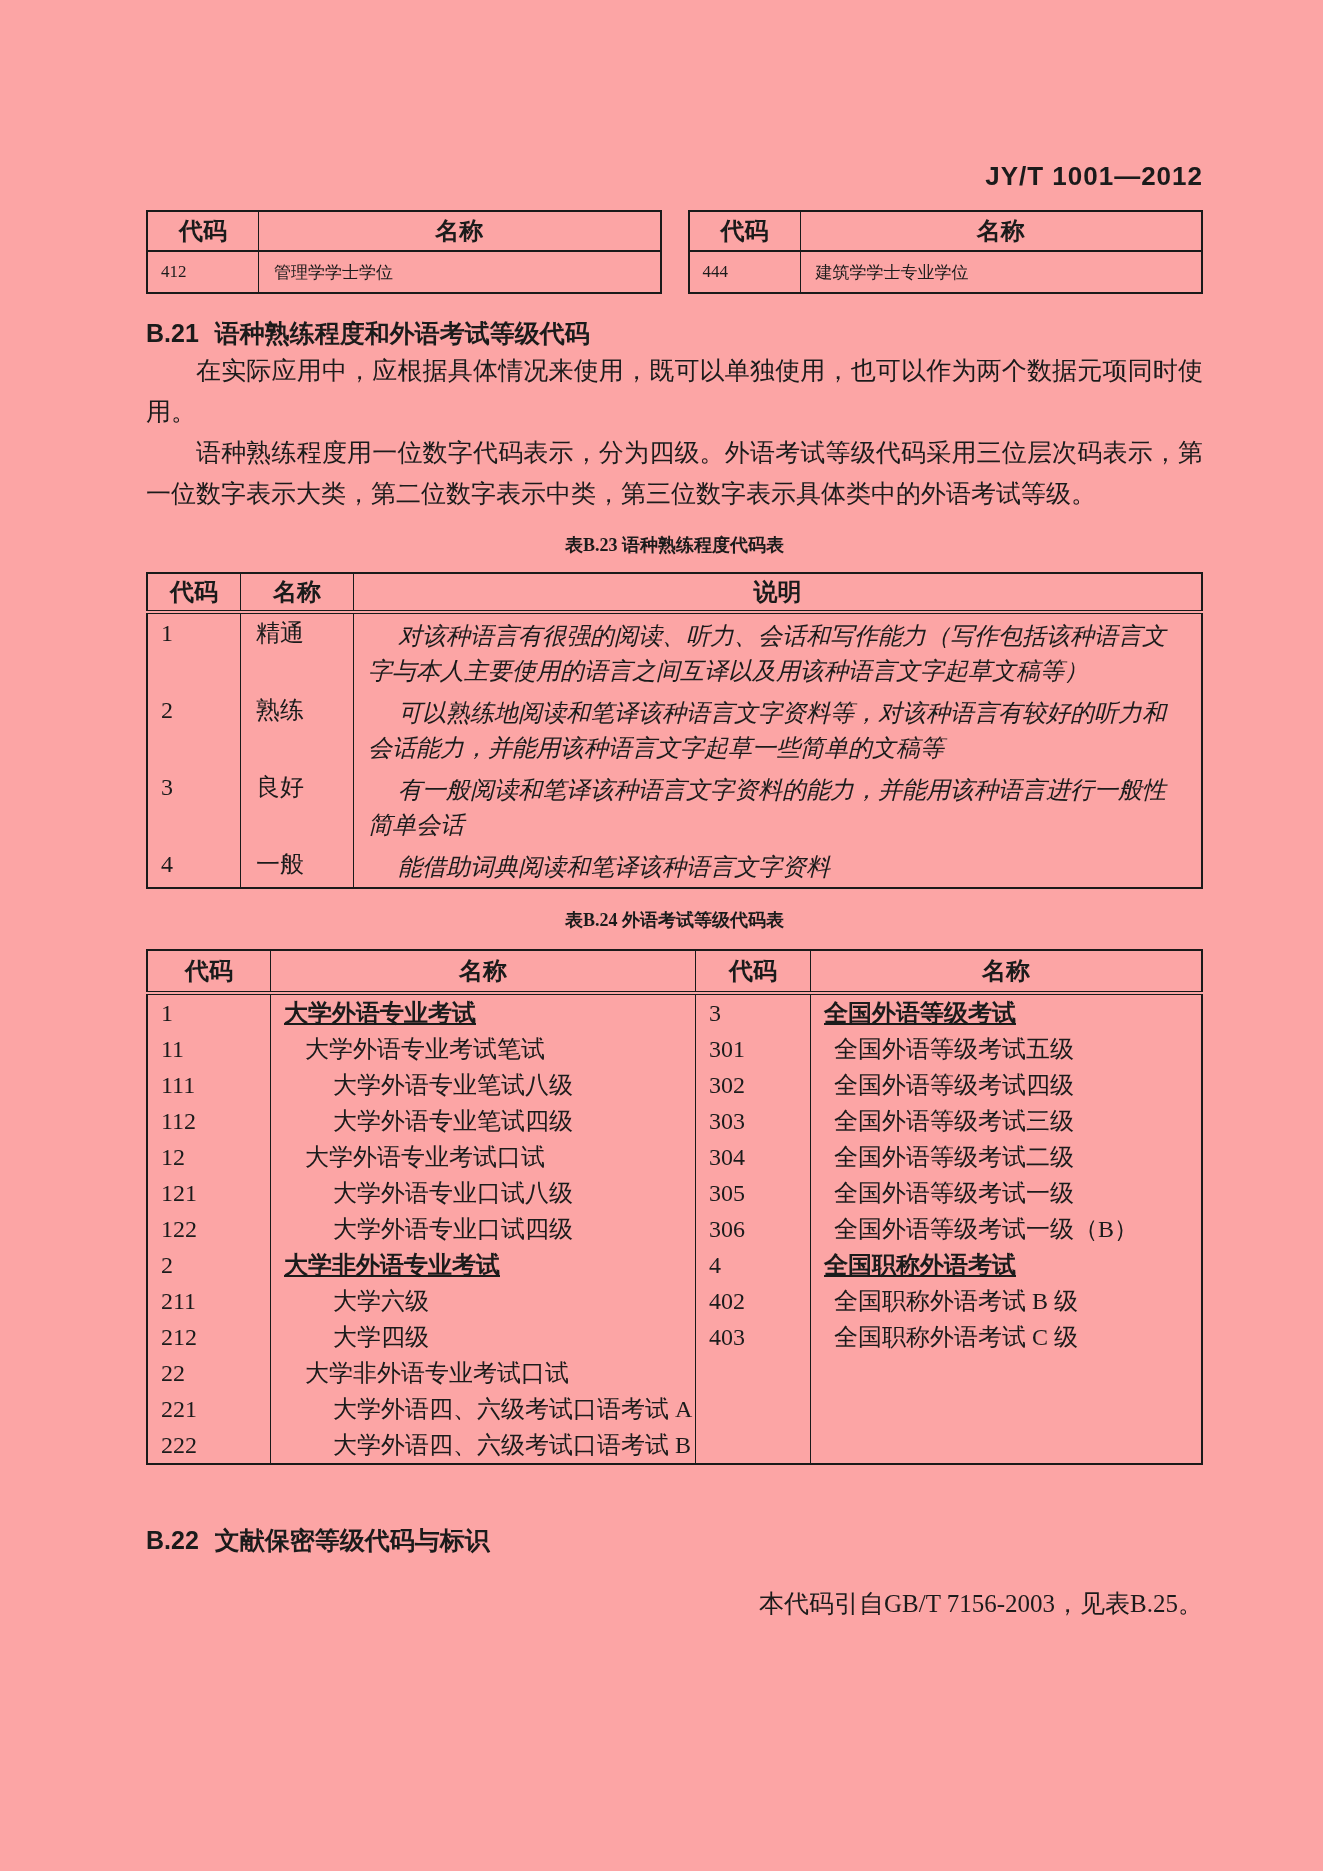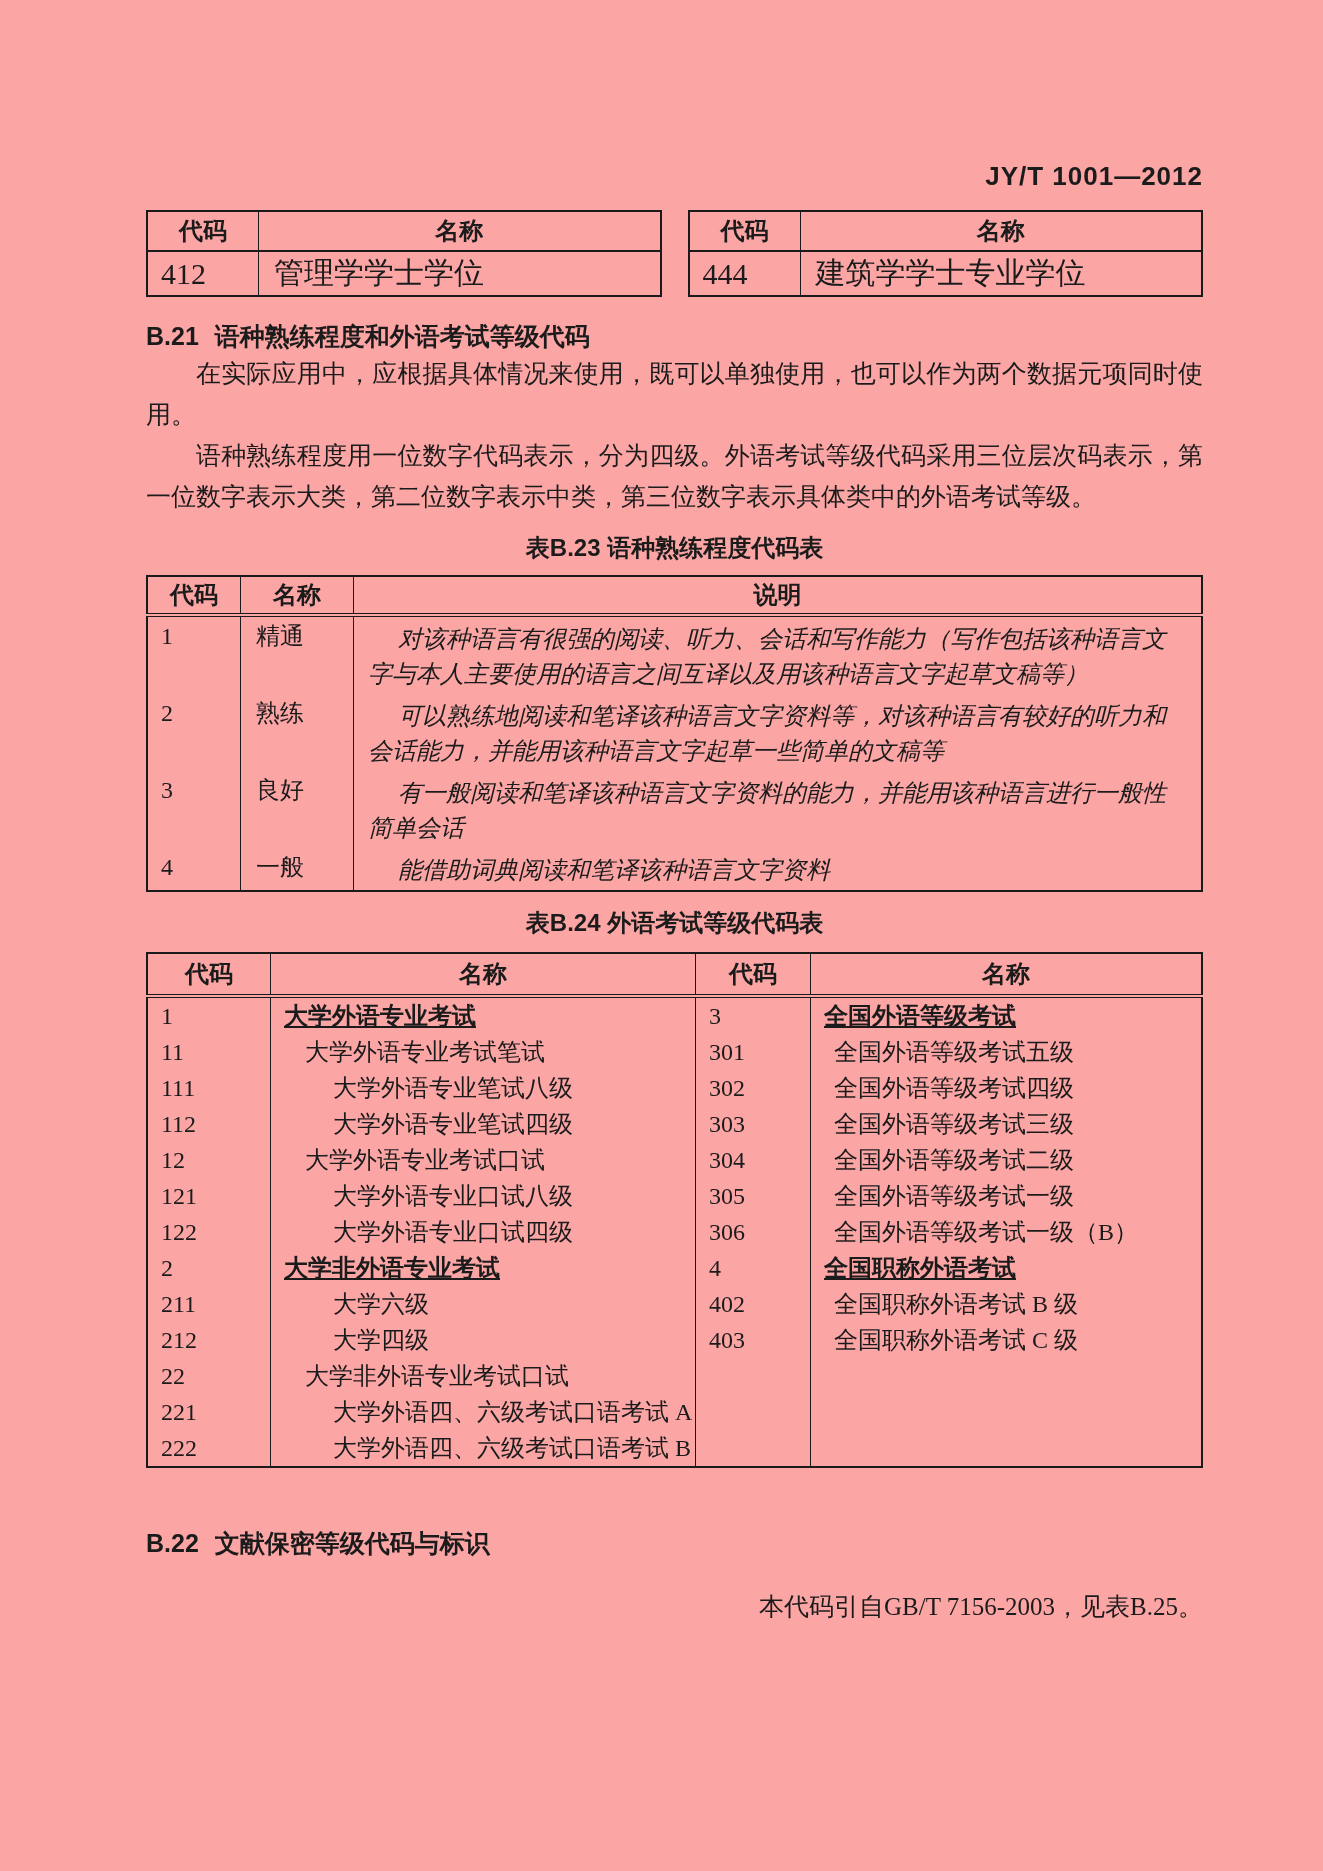--- a/index.html
+++ b/index.html
@@ -28,21 +28,21 @@
   .t-top{width:516px;table-layout:fixed;border:2.5px solid #1a1a1a;}
   .t-top th{
     height:36px;
     border:1.6px solid #1a1a1a;
     border-bottom:2.2px solid #1a1a1a;
     font-family:"Liberation Sans", sans-serif;
     font-weight:700;font-size:24px;text-align:center;
   }
   .t-top td{
     height:38px;border:1.6px solid #1a1a1a;
-    font-size:30px;
+    font-size:17px;
   }
   .col-code-top{width:108px;}
   .cell-code{padding-left:13px;}
   .cell-name{padding-left:15px;}
   
   .h2{
     margin-top:22px;
     font-family:"Liberation Sans", sans-serif;
     font-weight:700;font-size:25px;line-height:34px;
   }
@@ -52,22 +52,22 @@
   p.body{
     margin:0;font-size:25px;line-height:41px;
     text-align:justify;text-indent:50px;
   }
   p.body.first{margin-top:22px;}
   p.body.last{margin-top:26px;text-align:right;}
   
   .tbl-title{
     margin-top:14px;margin-bottom:10px;
     text-align:center;
-    font-family:Liberation Sans, sans-serif;
-    font-weight:700;font-size:24px;line-height:34px;
+    font-family:Liberation Serif, serif;
+    font-weight:700;font-size:18px;line-height:34px;
   }
   
   .t23{width:100%;table-layout:fixed;border:2.5px solid #1a1a1a;}
   .t23 th{
     height:34px;
     border-left:1.6px solid #1a1a1a;border-right:1.6px solid #1a1a1a;
     border-bottom:4px double #1a1a1a;
     font-family:"Liberation Sans", sans-serif;
     font-weight:700;font-size:24px;text-align:center;
   }

